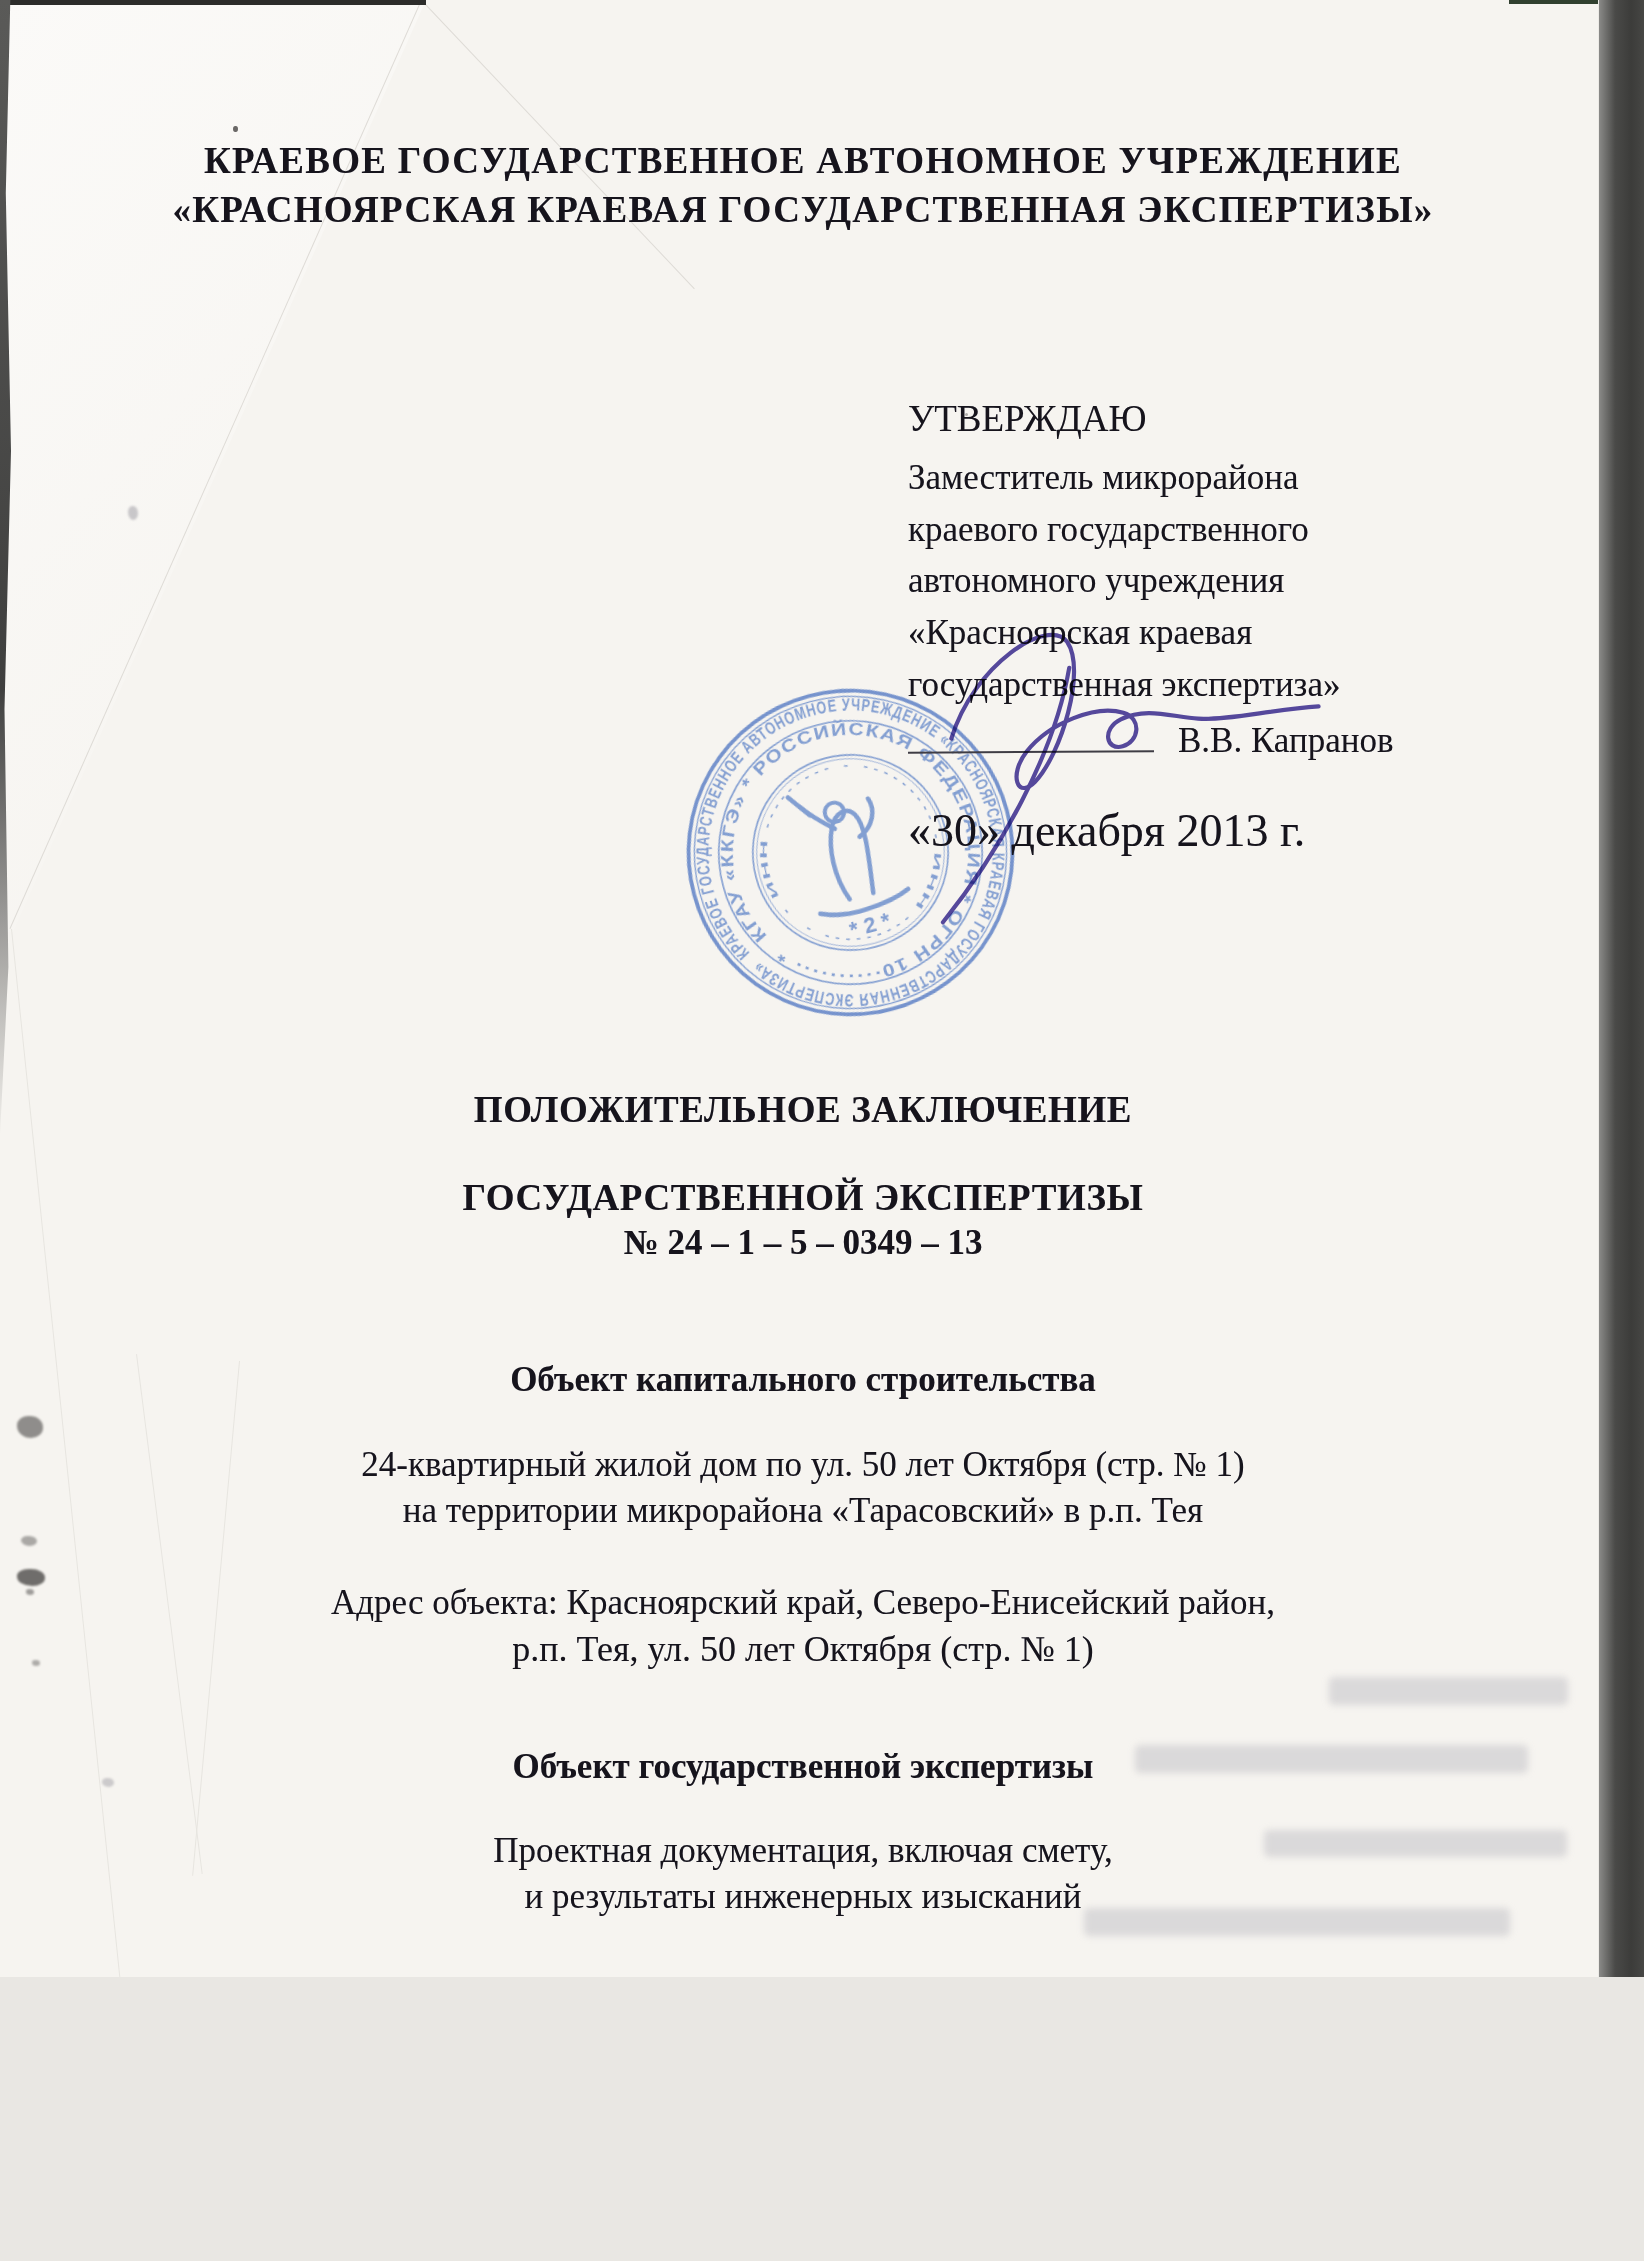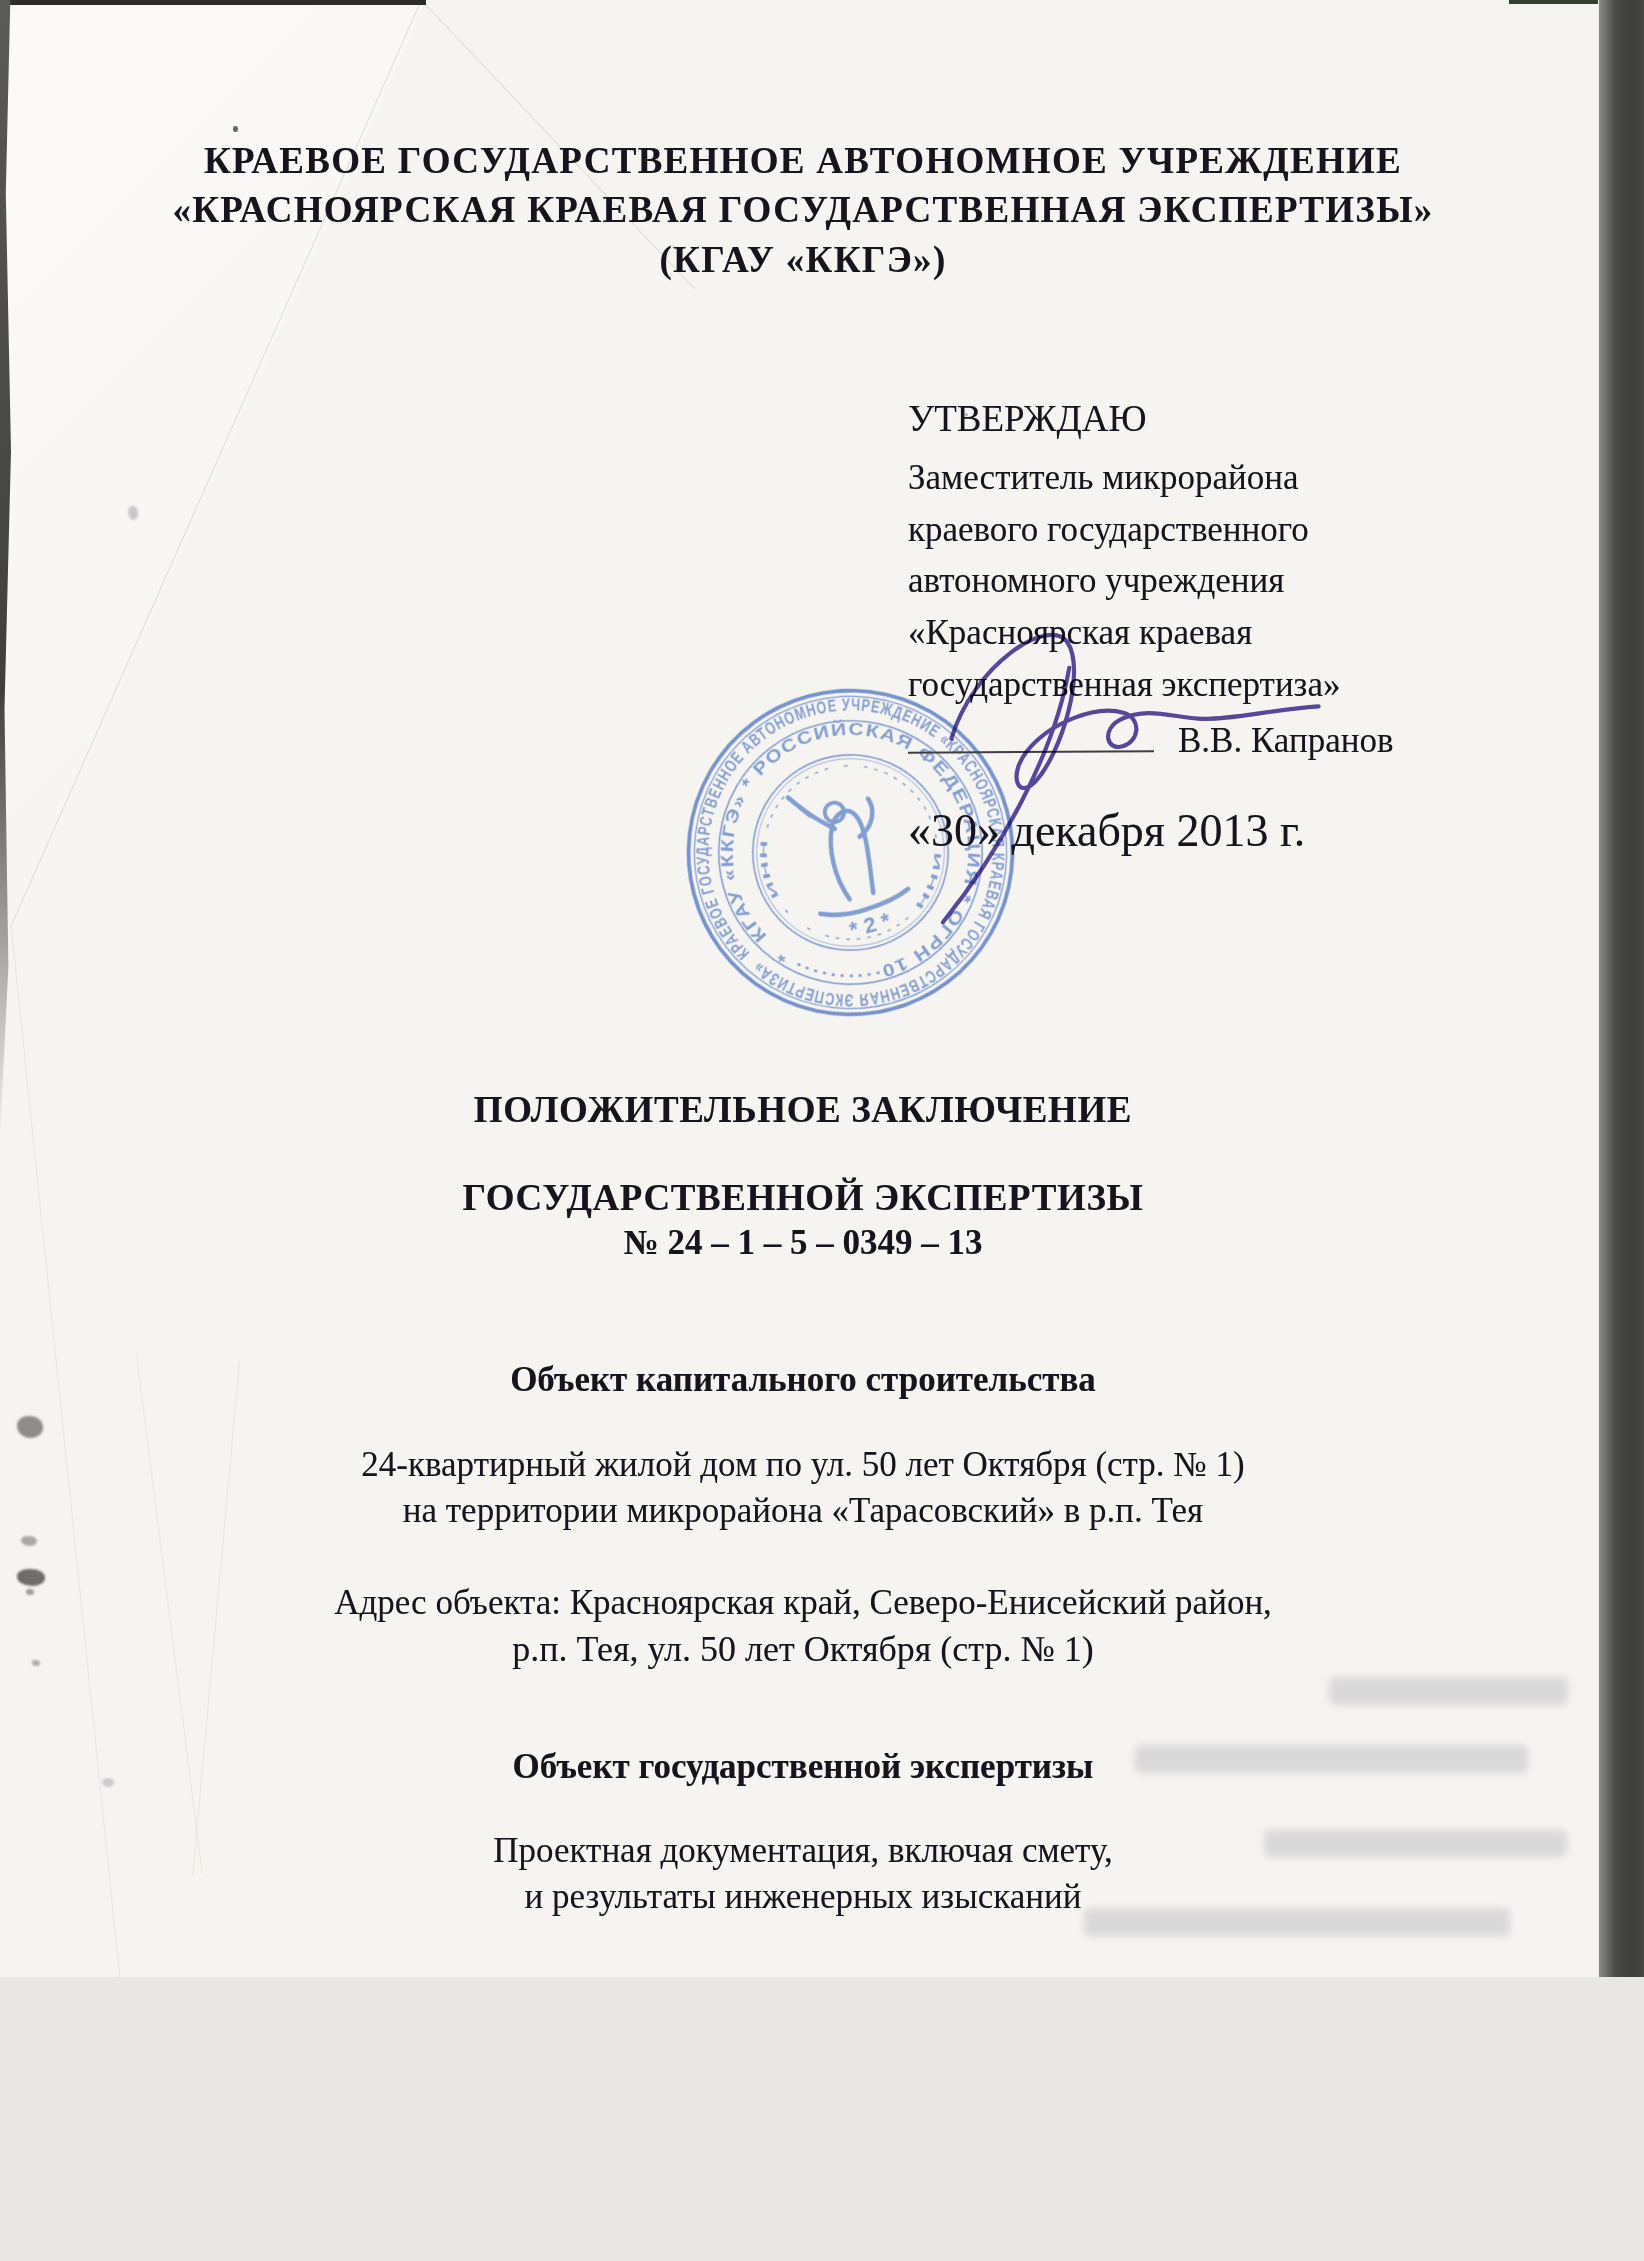--- a/index.html
+++ b/index.html
@@ -49,21 +49,20 @@
   <div class="corner-light"></div>
 
   <div class="crease" style="left:422px;top:0;width:1016px;transform:rotate(113.9deg);"></div>
   <div class="crease" style="left:422px;top:0;width:397px;transform:rotate(46.6deg);"></div>
   <div class="crease faint" style="left:11.6px;top:929px;width:1336px;transform:rotate(84.1deg);"></div>
   <div class="crease faint" style="left:137px;top:1354px;width:524px;transform:rotate(82.8deg);"></div>
   <div class="crease faint" style="left:240px;top:1361px;width:517px;transform:rotate(95.2deg);"></div>
 
   <div class="t b center" style="top:141px;font-size:37px;letter-spacing:1.3px;">КРАЕВОЕ  ГОСУДАРСТВЕННОЕ АВТОНОМНОЕ УЧРЕЖДЕНИЕ</div>
   <div class="t b center" style="top:190px;font-size:37px;letter-spacing:1.3px;">«КРАСНОЯРСКАЯ  КРАЕВАЯ  ГОСУДАРСТВЕННАЯ ЭКСПЕРТИЗЫ»</div>
-  <div class="t b center" style="top:240px;font-size:37px;letter-spacing:1.3px;">(КГАУ «ККГЭ»)</div>
 
   <div class="t" style="left:908px;top:399px;font-size:37px;">УТВЕРЖДАЮ</div>
   <div class="t" style="left:908px;top:459px;font-size:35px;">Заместитель микрорайона</div>
   <div class="t" style="left:908px;top:511px;font-size:35px;">краевого государственного</div>
   <div class="t" style="left:908px;top:562px;font-size:35px;">автономного учреждения</div>
   <div class="t" style="left:908px;top:614px;font-size:35px;">«Красноярская краевая</div>
   <div class="t" style="left:908px;top:666px;font-size:35px;">государственная экспертиза»</div>
 
   <div class="stamp-wrap">
     <svg width="347" height="347" viewBox="0 0 540 540">
@@ -114,21 +113,21 @@
   <div class="t" style="left:1178px;top:722px;font-size:35px;">В.В. Капранов</div>
   <div class="t" style="left:908px;top:806px;font-size:46px;">«30»  декабря  2013 г.</div>
 
   <div class="t b center" style="top:1090px;font-size:37px;letter-spacing:0.6px;">ПОЛОЖИТЕЛЬНОЕ ЗАКЛЮЧЕНИЕ</div>
   <div class="t b center" style="top:1178px;font-size:37px;letter-spacing:0.6px;">ГОСУДАРСТВЕННОЙ ЭКСПЕРТИЗЫ</div>
   <div class="t b center" style="top:1224px;font-size:35px;">№ 24 – 1 – 5 – 0349 – 13</div>
 
   <div class="t b center" style="top:1361px;font-size:35px;">Объект капитального строительства</div>
   <div class="t center" style="top:1446px;font-size:35px;">24-квартирный жилой дом по ул. 50 лет Октября (стр. № 1)</div>
   <div class="t center" style="top:1492px;font-size:35px;">на территории микрорайона «Тарасовский» в р.п. Тея</div>
-  <div class="t center" style="top:1584px;font-size:35px;">Адрес объекта: Красноярская край, Северо-Енисейский район,</div>
+  <div class="t center" style="top:1584px;font-size:35px;">Адрес объекта: Красноярский край, Северо-Енисейский район,</div>
   <div class="t center" style="top:1630px;font-size:36px;">р.п. Тея, ул. 50 лет Октября (стр. № 1)</div>
 
   <div class="t b center" style="top:1748px;font-size:35px;">Объект государственной экспертизы</div>
   <div class="t center" style="top:1832px;font-size:35px;">Проектная документация, включая смету,</div>
   <div class="t center" style="top:1878px;font-size:35px;">и результаты  инженерных изысканий</div>
 
   <div class="bt-bar" style="left:1329px;top:1677px;width:239px;height:28px;"></div>
   <div class="bt-bar" style="left:1135px;top:1745px;width:393px;height:28px;"></div>
   <div class="bt-bar" style="left:1264px;top:1830px;width:303px;height:27px;"></div>
   <div class="bt-bar" style="left:1084px;top:1908px;width:426px;height:28px;"></div>

